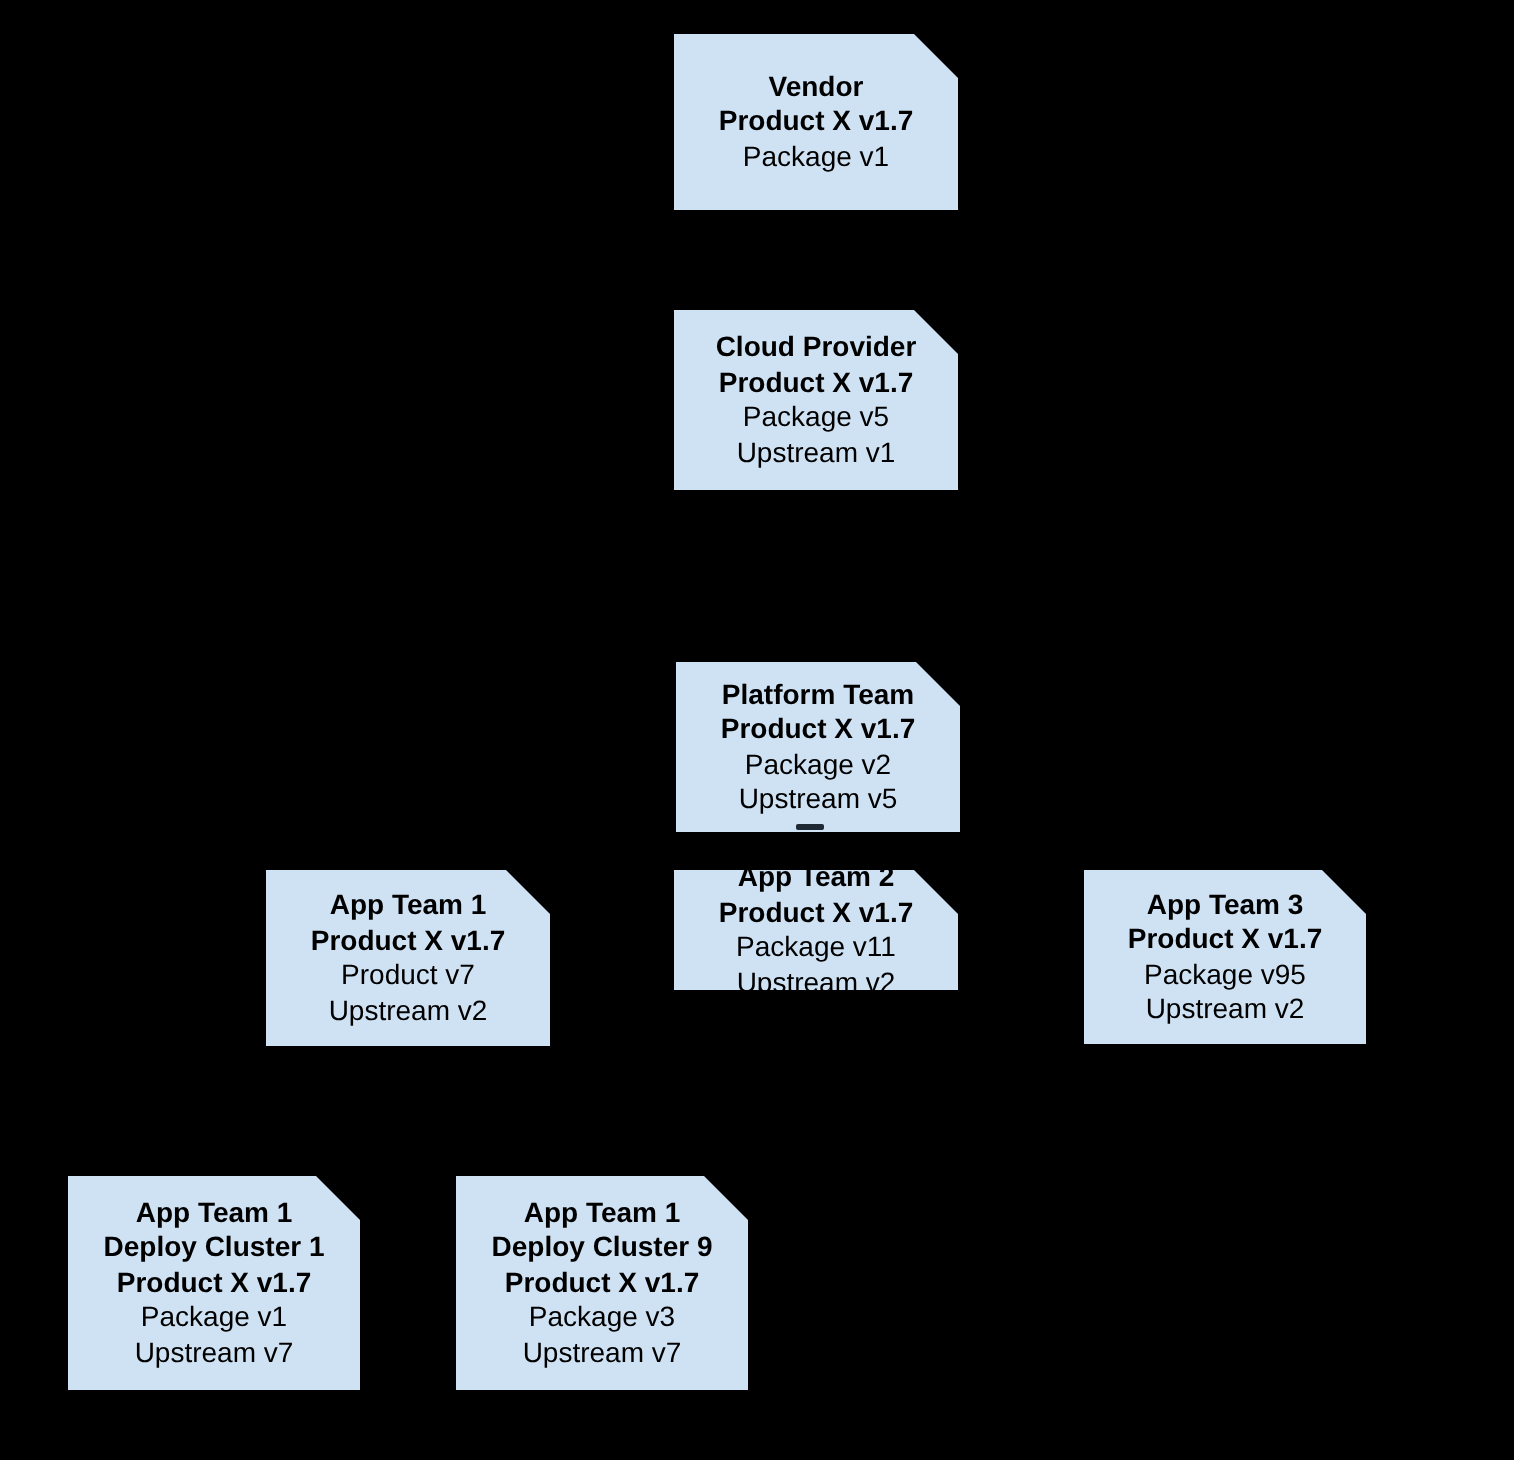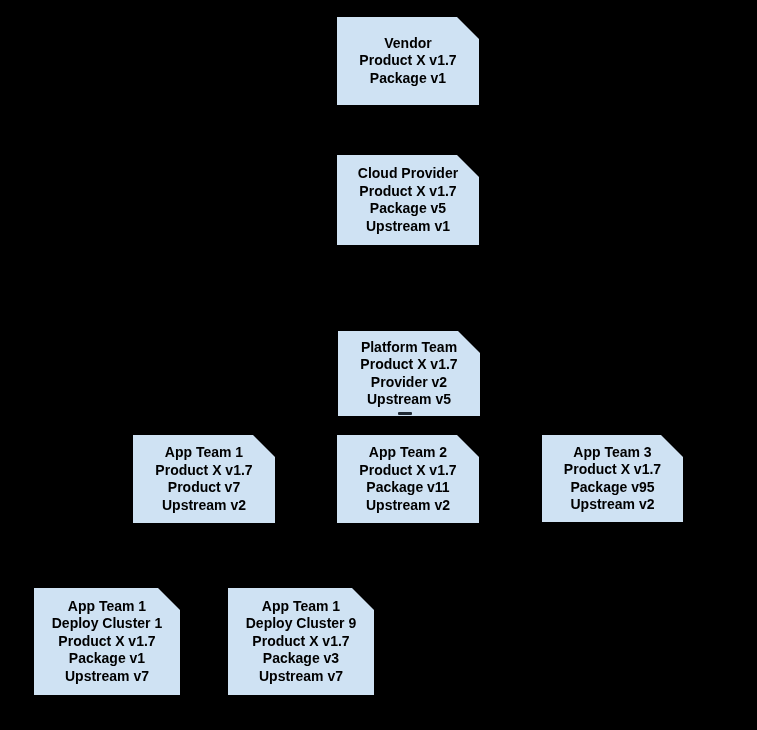--- a/index.html
+++ b/index.html
@@ -18,28 +18,28 @@
     position: absolute;
     background: var(--fill, #cfe2f3);
     color: var(--text, #000000);
     display: flex; flex-direction: column;
     justify-content: center; align-items: center;
     text-align: center;
     font-size: 14px; line-height: 17.5px;
     clip-path: polygon(0 0, calc(100% - 22px) 0, 100% 22px, 100% 100%, 0 100%);
     overflow: hidden;
   }
-  .line { white-space: nowrap; font-weight: bold; }
+  .line { white-space: nowrap; }
   .line.b { font-weight: bold; }
 
   .node-vendor    { left: 337px; top: 17px;  width: 142px; height: 88px; }
   .node-cloud     { left: 337px; top: 155px; width: 142px; height: 90px; text-align: center; }
   .node-platform  { left: 338px; top: 297px; width: 142px; height: 85px; margin-top: 34px; }
   .node-app1      { left: 133px; top: 435px; width: 142px; height: 88px; }
-  .node-app2      { left: 337px; top: 435px; width: 142px; height: 88px; }
+  .node-app2      { left: 337px; top: 435px; width: 142px; height: 60px; }
   .node-app3      { left: 542px; top: 435px; width: 141px; height: 87px; }
   .node-deploy1   { left: 34px;  top: 588px; width: 146px; height: 107px; }
   .node-deploy2   { left: 228px; top: 588px; width: 146px; height: 107px; }
 
   
   .overflow-artifact {
     position: absolute;
     left: 60px; bottom: 1px;
     width: 14px; height: 3px;
     background: #1f2933;
@@ -60,21 +60,21 @@
   <div class="node node-cloud">
     <div class="line b">Cloud Provider</div>
     <div class="line b">Product X v1.7</div>
     <div class="line">Package v5</div>
     <div class="line">Upstream v1</div>
   </div>
 
   <div class="node node-platform">
     <div class="line b">Platform Team</div>
     <div class="line b">Product X v1.7</div>
-    <div class="line">Provider v2</div>
+    <div class="line">Package v2</div>
     <div class="line">Upstream v5</div>
     <div class="overflow-artifact"></div>
   </div>
 
   <div class="node node-app1">
     <div class="line b">App Team 1</div>
     <div class="line b">Product X v1.7</div>
     <div class="line">Product v7</div>
     <div class="line">Upstream v2</div>
   </div>

